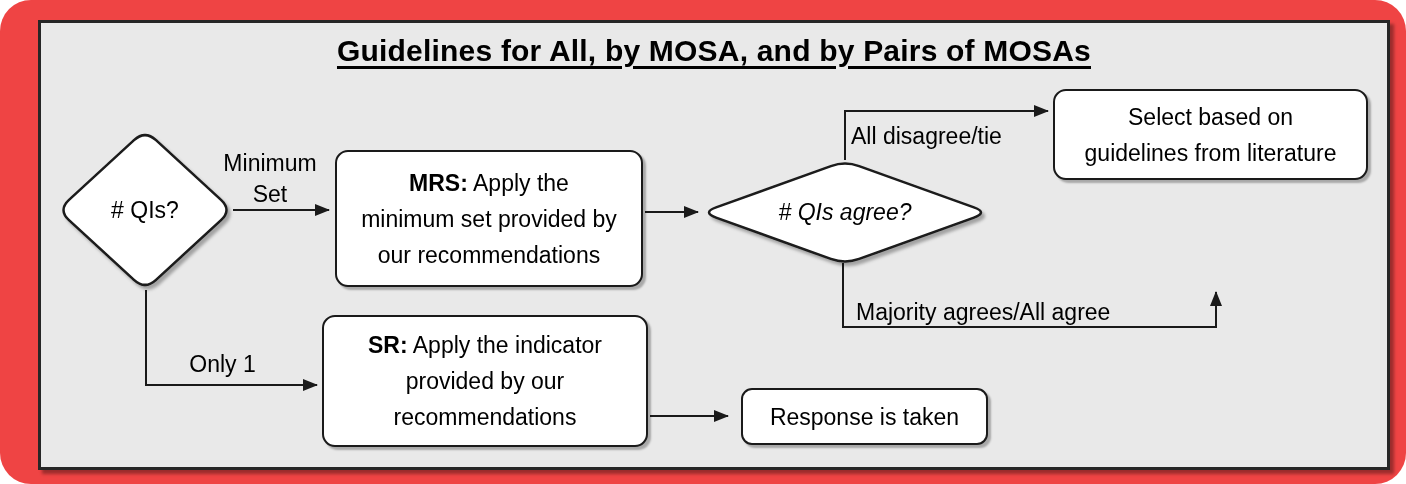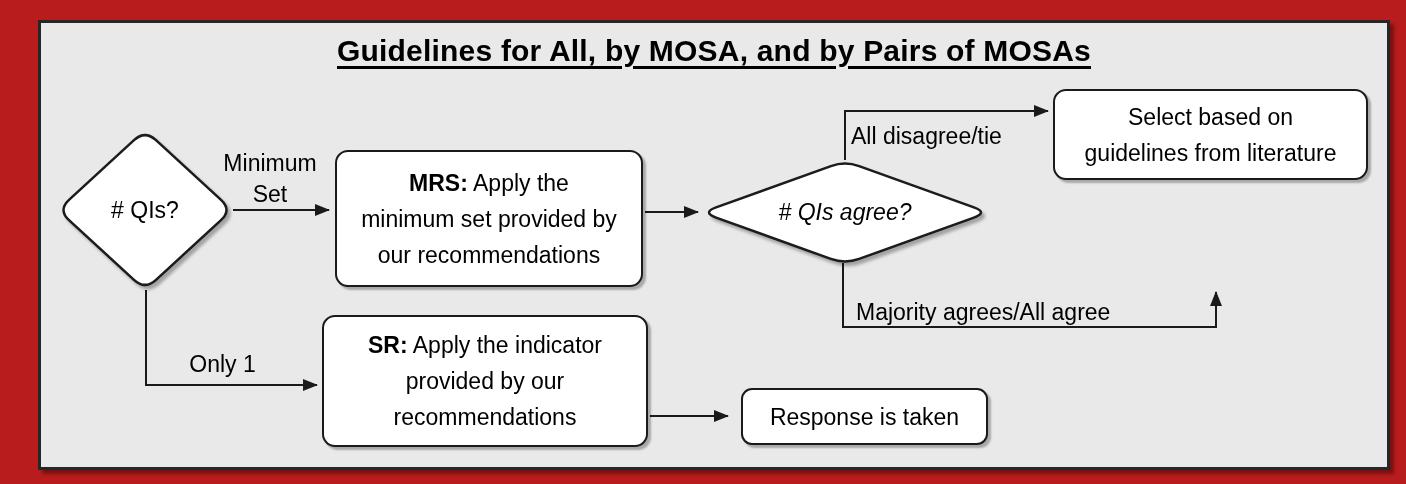--- a/index.html
+++ b/index.html
@@ -1,18 +1,18 @@
 <!DOCTYPE html>
 <html><head>
 <meta charset="utf-8">
 <style>
   html,body{margin:0;padding:0;background:#ffffff;}
   .canvas{
-    position:relative;width:1406px;height:484px;background:#b91c1c;
-    font-family:"Liberation Sans",sans-serif;color:#000000;overflow:hidden;
+    position:relative;width:1406px;height:484px;background:#ef4444;
+    font-family:"Liberation Sans",sans-serif;color:#000000;overflow:hidden;border-radius:31px;
   }
   .frame{
     position:absolute;left:38px;top:20px;width:1352px;height:450px;
     box-sizing:border-box;background:#e9e9e9;border:3px solid #262626;
     box-shadow:4px 4px 3px rgba(0,0,0,0.35);
   }
   .title{
     position:absolute;left:38px;top:34px;width:1352px;text-align:center;
     font-size:30px;font-weight:bold;letter-spacing:0.2px;
     text-decoration:underline;text-decoration-thickness:2.5px;text-underline-offset:5px;

